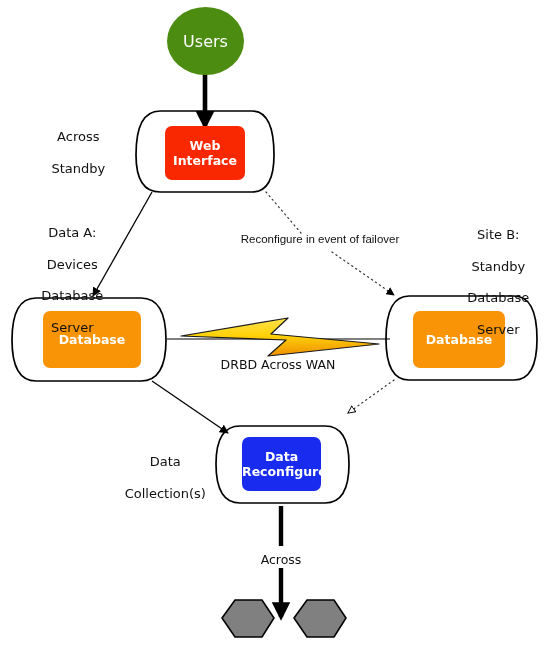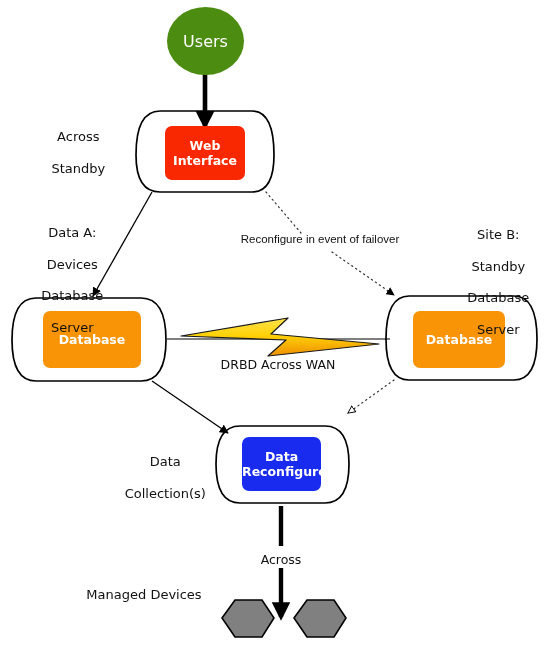--- a/index.html
+++ b/index.html
@@ -200,21 +200,20 @@
     <span>Standby</span><br>
     <span>Database</span><br>
     <span>Server</span>
   </div>
 
   <div class="txt group-label" style="left:104px; top:438px; width:106px;">
     <span>Data</span><br>
     <span>Collection(s)</span>
   </div>
 
-  <div class="txt group-label" style="left:78px; top:587px; width:132px;">Managed Devices</div>
 
   <div class="txt edge-label" style="left:198px; top:357px; width:160px;">DRBD Across WAN</div>
 
   <div class="txt edge-label-serif" style="left:230px; top:232px; width:180px;">Reconfigure in event of failover</div>
 
   <div class="txt edge-label" style="left:251px; top:552px; width:60px;">Across</div>
 
 </div>
 
 </body></html>

